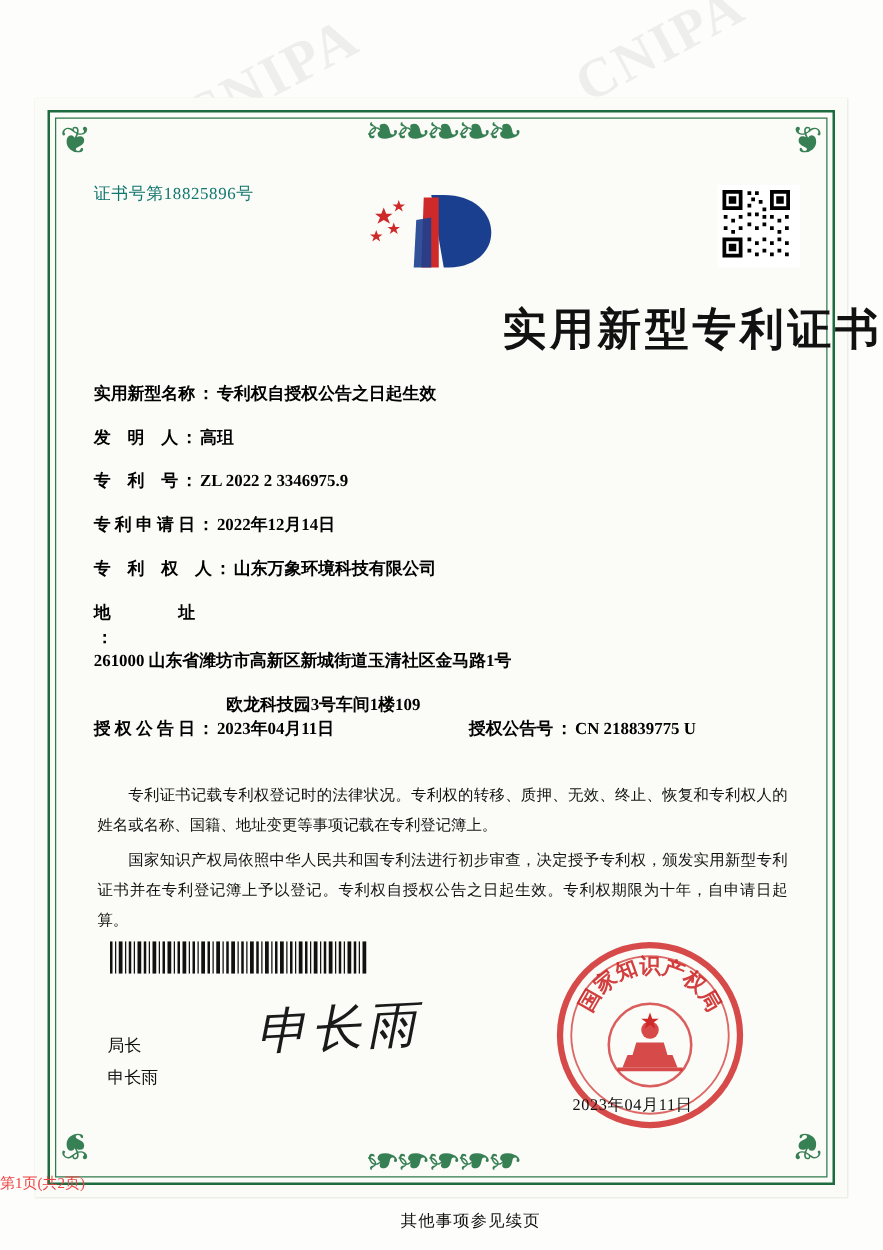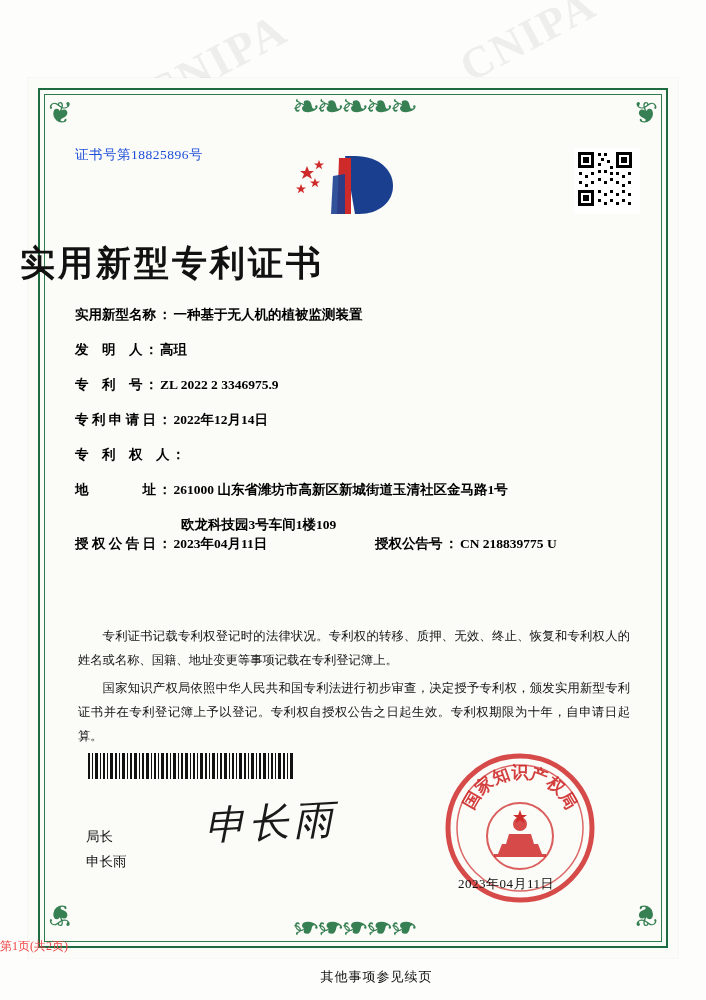--- a/index.html
+++ b/index.html
@@ -103,21 +103,21 @@
   .wm5 { left: 470px; top: 460px; }
   .wm6 { left: 60px;  top: 700px; }
   .wm7 { left: 330px; top: 770px; }
 
   
   .cert-no {
     position: absolute;
     left: 75px;
     top: 146px;
     font-size: 13.5px;
-    color: #1d4ed8;
+    color: #0f766e;
     letter-spacing: 0.5px;
   }
 
   .logo {
     position: absolute;
     left: 293px;
     top: 148px;
     width: 118px;
     height: 72px;
   }
@@ -129,27 +129,26 @@
     width: 62px;
     height: 62px;
     background: #ffffff;
     padding: 2px;
   }
 
   .title {
     position: absolute;
     left: 0; right: 0;
     top: 240px;
-    text-align: left;
+    text-align: right;
     font-size: 35px;
     font-weight: bold;
     letter-spacing: 3px;
     color: #111;
     font-family: "DejaVu Serif", "Liberation Serif", serif;
-    padding-left: 20px;
   }
 
   
   .fields {
     position: absolute;
     left: 75px;
     top: 305px;
     width: 560px;
     font-size: 13.5px;
     color: #000000;
@@ -349,21 +348,21 @@
     </svg>
   </div>
 
   <div class="title">实用新型专利证书</div>
 
   <div class="fields">
 
     <div class="field-row">
       <span class="field-label">实用新型名称</span>
       <span class="field-sep">：</span>
-      <span class="field-value">一种基于无人机的植被监测装置</span>
+      <span class="field-value">专利权自授权公告之日起生效</span>
     </div>
 
     <div class="field-row">
       <span class="field-label">发　明　人</span>
       <span class="field-sep">：</span>
       <span class="field-value">高珇</span>
     </div>
 
     <div class="field-row">
       <span class="field-label">专　利　号</span>
@@ -373,24 +372,25 @@
 
     <div class="field-row">
       <span class="field-label">专 利 申 请 日</span>
       <span class="field-sep">：</span>
       <span class="field-value">2022年12月14日</span>
     </div>
 
     <div class="field-row">
       <span class="field-label">专　利　权　人</span>
       <span class="field-sep">：</span>
+      <span class="field-value">山东万象环境科技有限公司</span>
     </div>
 
     <div>
-      <div class="field-row" style="margin-bottom:16px;">
+      <div class="field-row" style="margin-bottom:16px;flex-direction:column;">
         <span class="field-label">地　　　　址</span>
         <span class="field-sep">：</span>
         <span class="field-value">261000 山东省潍坊市高新区新城街道玉清社区金马路1号</span>
       </div>
       <div class="field-value2">欧龙科技园3号车间1楼109</div>
     </div>
 
     <div class="field-row" style="">
       <span class="inline-left">
         <span class="field-label">授 权 公 告 日</span>

